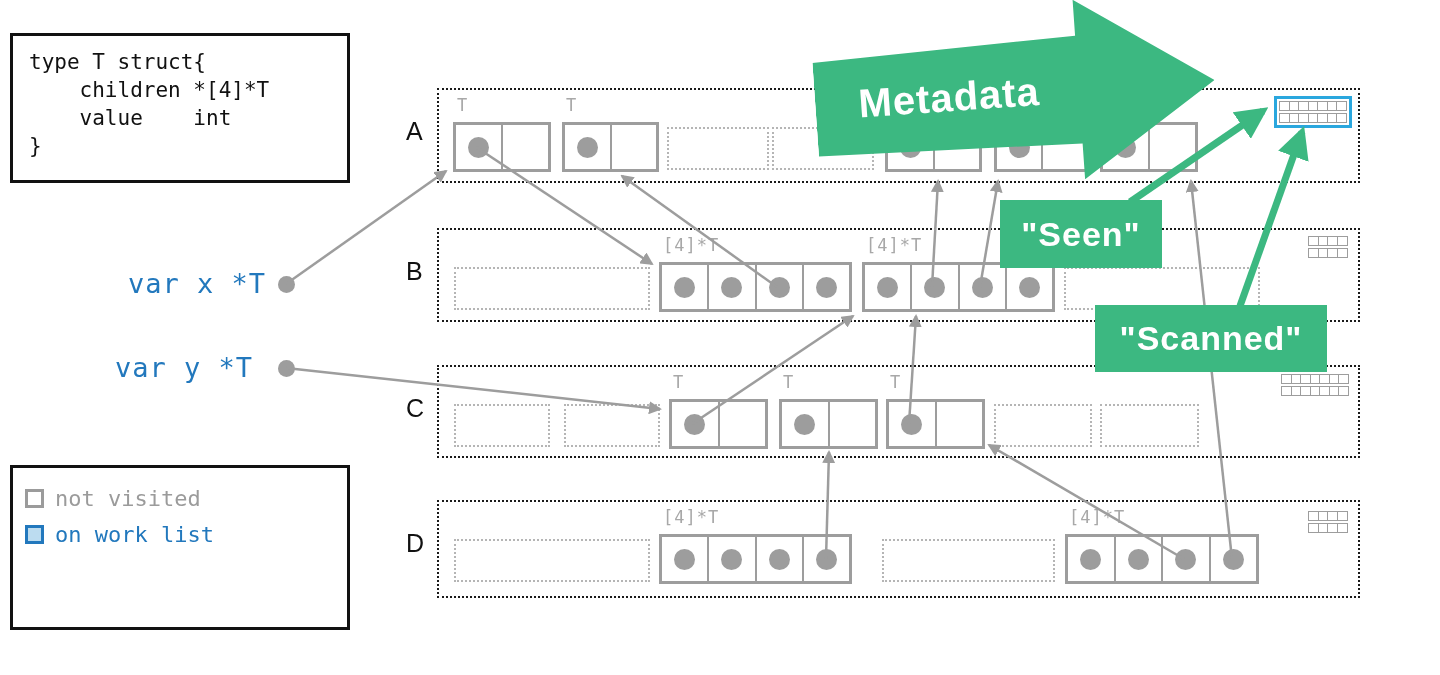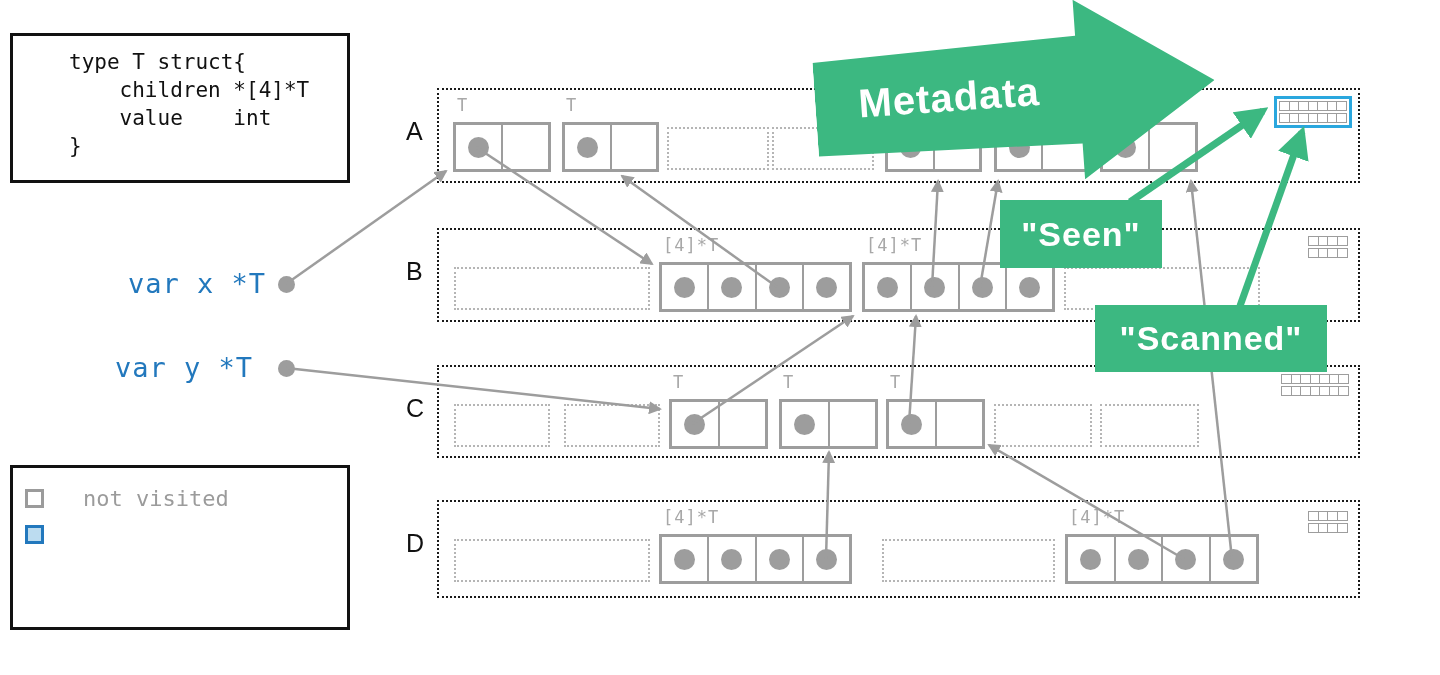--- a/index.html
+++ b/index.html
@@ -3,21 +3,21 @@
 <meta charset="utf-8">
 <style>
   html,body{margin:0;padding:0;background:#fff;}
   .canvas{position:relative;width:1440px;height:675px;background:#fff;overflow:hidden;
           font-family:"Liberation Sans",sans-serif;}
 
   
   .code-box{position:absolute;left:10px;top:33px;width:340px;height:150px;border:3px solid #111;
             box-sizing:border-box;padding:12px 0 0 16px;background:#fff;}
   .code-line{font-family:"DejaVu Sans Mono","Liberation Mono",monospace;font-size:21px;
-             line-height:28px;white-space:pre;color:#111;margin-left:40px;}
+             line-height:28px;white-space:pre;color:#111;}
   .legend-box{position:absolute;left:10px;top:465px;width:340px;height:165px;border:3px solid #111;
               box-sizing:border-box;padding:12px 0 0 12px;background:#fff;}
   .legend-item{display:flex;align-items:center;height:36px;
                font-family:"DejaVu Sans Mono","Liberation Mono",monospace;font-size:22px;}
   .legend-swatch{width:13px;height:13px;border-width:3px;border-style:solid;margin-right:11px;flex:none;}
 
   
   .var-label{position:absolute;font-family:"DejaVu Sans Mono","Liberation Mono",monospace;
              font-size:27px;line-height:28px;letter-spacing:1px;}
   .var-dot{position:absolute;width:17px;height:17px;border-radius:50%;background:#9d9d9d;}
@@ -68,24 +68,25 @@
   <div class="code-box">
     <div class="code-line">type T struct{</div>
     <div class="code-line">    children *[4]*T</div>
     <div class="code-line">    value    int</div>
     <div class="code-line">}</div>
   </div>
 
   <div class="legend-box" id="legend">
       <div class="legend-item">
         <span class="legend-swatch" style="border-color: rgb(155, 155, 155); background: rgb(255, 255, 255);"></span>
-        <span style="color: rgb(155, 155, 155); margin-left: 28px;">not visited</span>
+        <span style="color: rgb(155, 155, 155);">not visited</span>
       </div>
       <div class="legend-item">
         <span class="legend-swatch" style="border-color: rgb(34, 120, 189); background: rgb(188, 220, 240);"></span>
+        <span style="color: rgb(34, 120, 189);">on work list</span>
       </div>
     </div>
 
   <div class="var-label" id="var-x" style="left: 128px; top: 270px; color: rgb(34, 120, 189);">var x *T</div>
   <div class="var-label" id="var-y" style="left: 115px; top: 354px; color: rgb(34, 120, 189);">var y *T</div>
   <div class="var-dot" id="var-x-dot" style="left: 278px; top: 276px;"></div>
   <div class="var-dot" id="var-y-dot" style="left: 278px; top: 360px;"></div>
 
   <div id="rows">
       <div class="row" style="top: 88px; height: 95px;">

